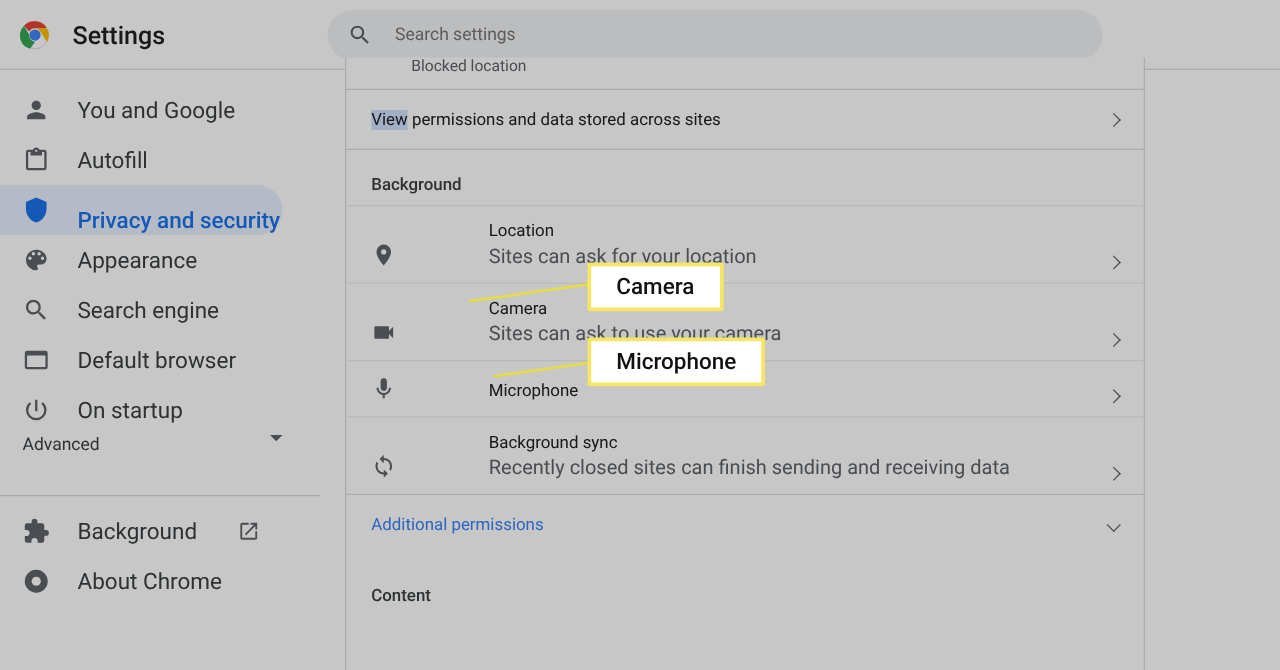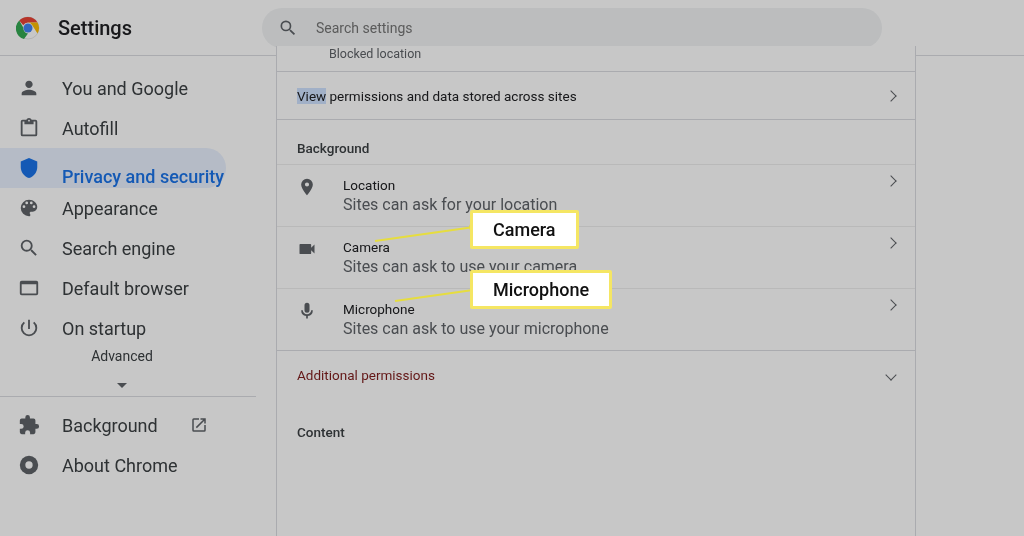--- a/index.html
+++ b/index.html
@@ -16,39 +16,39 @@
 .search-input { border: none; background: transparent; outline: none; font-size: 14px; color: #be185d; flex: 1; }
 
 .layout { display: flex; height: calc(100% - 56px); }
 .sidebar { width: 256px; padding-top: 12px; display: flex; flex-direction: column; }
 .nav-item { display: flex; align-items: center; height: 40px; padding-left: 24px; border-radius: 0 20px 20px 0; margin-right: 30px; margin-left: -6px; cursor: pointer; }
 .nav-item .nav-icon { width: 22px; height: 22px; fill: #5f6368; margin-right: 22px; flex-shrink: 0; }
 .nav-label { font-size: 18px; color: #3c4043; }
 .nav-item.selected { background: #e8f0fe; }
 .nav-item.selected .nav-icon { fill: #1a73e8; }
 .nav-item.selected .nav-label { color: #1a73e8; font-weight: 500; margin-top: 16px; }
-.advanced-row { display: flex; align-items: center; justify-content: space-between; height: 40px; padding: 0 30px 0 18px; font-size: 14px; color: #3c4043; cursor: pointer; flex-direction: column; }
+.advanced-row { display: flex; align-items: flex-start; justify-content: space-between; height: 40px; padding: 0 30px 0 18px; font-size: 14px; color: #3c4043; cursor: pointer; }
 .divider { border: none; border-top: 1px solid #dadce0; margin: 8px 0; }
 .nav-item .open-icon { width: 18px; height: 18px; fill: #5f6368; margin-left: auto; margin-right: 18px; }
 
 .main { flex: 1; display: flex; justify-content: flex-start; padding: 0; }
 .card { width: 640px; background: #fff; border-left: 1px solid #dadce0; border-right: 1px solid #dadce0; margin-left: 20px; margin-top: -10px; }
 .truncated-row { padding: 0 20px 10px 52px; font-size: 12.5px; color: #5f6368; border-bottom: 1px solid #dadce0; }
 .view-row { display: flex; align-items: center; height: 48px; padding: 0 20px; font-size: 13.5px; color: #202124; border-bottom: 1px solid #dadce0; cursor: pointer; }
 .view-row .rhs { margin-left: auto; }
 .section-label { font-size: 13.5px; color: #3c4043; padding: 20px 20px 8px; font-weight: 500; }
-.perm-row { display: flex; align-items: flex-start; padding: 12px 20px; border-top: 1px solid #eeeeee; cursor: pointer; }
+.perm-row { display: flex; align-items: flex-end; padding: 12px 20px; border-top: 1px solid #eeeeee; cursor: pointer; gap: 48px; }
 .perm-row:first-of-type { border-top: none; }
 .perm-icon { width: 20px; height: 20px; fill: #5f6368; margin-right: 26px; flex-shrink: 0; }
 .perm-text { display: flex; flex-direction: column; }
 .perm-title { font-size: 13.5px; color: #202124; }
 .perm-sub { font-size: 16px; color: #5f6368; margin-top: 2px; }
 .chevron { width: 8px; height: 8px; border-right: 1.5px solid #5f6368; border-bottom: 1.5px solid #5f6368; transform: rotate(-45deg); margin-left: auto; }
 .chevron.down { transform: rotate(45deg); }
-.additional-row { display: flex; align-items: center; height: 48px; padding: 0 20px; font-size: 13.5px; color: #7f1d1d; border-top: 1px solid #dadce0; cursor: pointer; gap: 26px; }
+.additional-row { display: flex; align-items: center; height: 48px; padding: 0 20px; font-size: 13.5px; color: #3b82f6; border-top: 1px solid #dadce0; cursor: pointer; gap: 26px; }
 
 .sel { background: #cfe2ff; }
 
 
 .callout { position: absolute; z-index: 100; background: #fff; border: 3px solid #f5e663; padding: 6px 20px; font-size: 18px; font-weight: 500; color: #111; border-radius: 2px; }
 .leader { position: absolute; z-index: 90; height: 2px; background: #e6dd3f; transform-origin: left center; }
 .leader::after { content: ""; position: absolute; right: -3px; top: -3px; width: 8px; height: 8px; background: #e6dd3f; border-radius: 50%; }
 </style>
 </head>
 <body>
@@ -175,26 +175,35 @@
           </div>
         <span class="chevron"></span>
       </div>
 
       <div class="perm-row">
         <svg class="perm-icon" viewBox="0 0 24 24">
             <path d="M12 14a3 3 0 0 0 3-3V5a3 3 0 0 0-6 0v6a3 3 0 0 0 3 3zm5-3a5 5 0 0 1-10 0H5a7 7 0 0 0 6 6.92V21h2v-3.08A7 7 0 0 0 19 11h-2z"></path>
           </svg>
         <div class="perm-text">
             <span class="perm-title">Microphone</span>
-            <span class="perm-sub">Sites can ask to use your microphone</span>
-          </div>
-        <span class="chevron"></span>
-      </div>
-
-
+          </div>
+        <span class="chevron"></span>
+      </div>
+
+
+      <div class="perm-row">
+        <svg class="perm-icon" viewBox="0 0 24 24">
+            <path d="M12 4V1L8 5l4 4V6a6 6 0 0 1 6 6 5.87 5.87 0 0 1-.7 2.8l1.46 1.46A7.93 7.93 0 0 0 20 12a8 8 0 0 0-8-8zm0 14a6 6 0 0 1-6-6 5.87 5.87 0 0 1 .7-2.8L5.24 7.74A7.93 7.93 0 0 0 4 12a8 8 0 0 0 8 8v3l4-4-4-4v3z"></path>
+          </svg>
+        <div class="perm-text">
+            <span class="perm-title">Background sync</span>
+            <span class="perm-sub">Recently closed sites can finish sending and receiving data</span>
+          </div>
+        <span class="chevron"></span>
+      </div>
 
       <div class="additional-row">
         <span>Additional permissions</span>
         <span class="chevron down" style="margin-left:auto;"></span>
       </div>
 
       <div class="section-label" style="padding-top:26px;">Content</div>
     </div>
   </main>
 </div>

